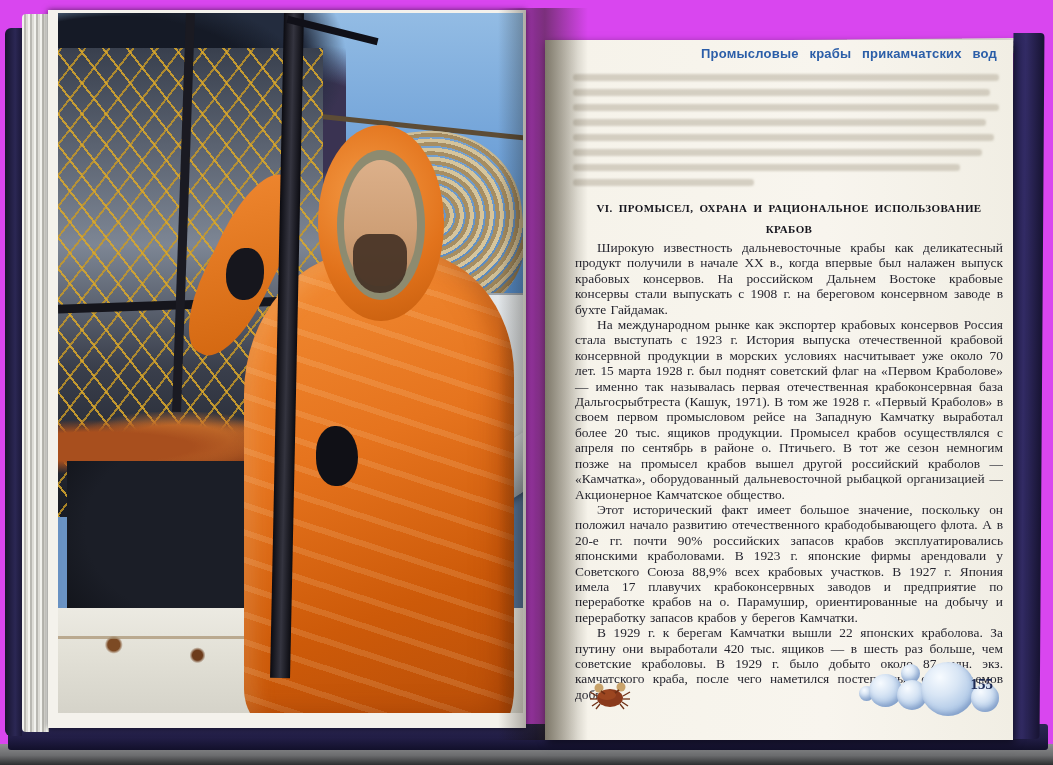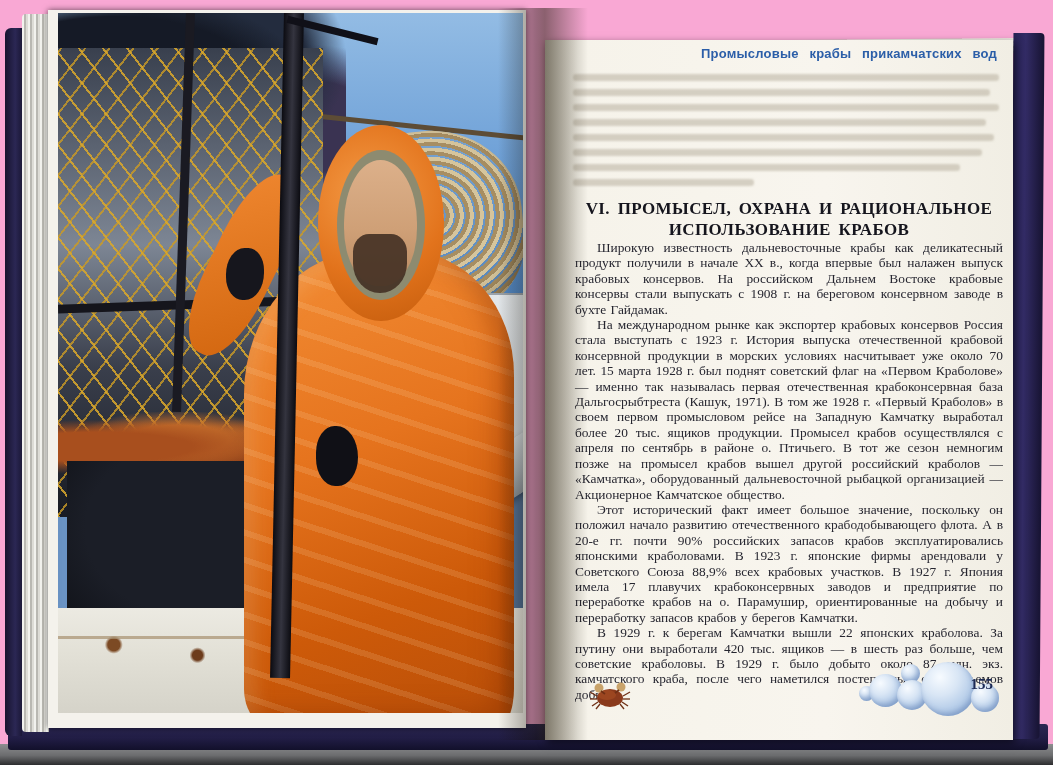--- a/index.html
+++ b/index.html
@@ -1,16 +1,16 @@
 <!DOCTYPE html>
 <html><head>
 <meta charset="utf-8">
 <style>
   html,body{margin:0;padding:0;background:#000;}
-  #stage{position:relative;width:1053px;height:765px;margin:0 auto;background:#f9a8d4;overflow:hidden;
+  #stage{position:relative;width:1053px;height:765px;margin:0 auto;background:#d946ef;overflow:hidden;
          font-family:"Liberation Serif", serif;}
 
   
   .table-surface{position:absolute;left:0;top:744px;width:1053px;height:21px;
     background:linear-gradient(180deg,#8d8e90 0%,#6b6c6e 55%,#2c2d2f 100%);}
   .bottom-cover{position:absolute;left:8px;top:724px;width:1040px;height:26px;border-radius:3px;
     background:linear-gradient(180deg,#2b2752 0%,#211d45 55%,#12102b 100%);}
   .left-cover{position:absolute;left:5px;top:28px;width:17px;height:708px;border-radius:6px 0 0 6px;
     background:linear-gradient(90deg,#17142f,#2b2754 60%,#1b1838);}
   .right-cover{position:absolute;left:1011px;top:33px;width:31px;height:706px;border-radius:0 4px 4px 0;
@@ -98,21 +98,21 @@
   
   .right-page{position:absolute;left:545px;top:40px;width:468px;height:700px;
     background:linear-gradient(90deg,#ddd7c9 0%,#f6f3ea 7%,#f8f5ee 60%,#f1eee4 100%);
     box-shadow:2px 3px 8px rgba(0,0,0,.55);}
   .running-header{position:absolute;right:16px;top:6px;
     font-family:"Liberation Sans", sans-serif;font-weight:bold;font-size:13px;letter-spacing:.2px;
     word-spacing:7px;color:#2b5ea8;}
   .ghost-block{position:absolute;left:28px;top:34px;width:430px;}
   .ghost-line{height:7px;margin-bottom:8px;background:#b9b1a0;opacity:.55;filter:blur(1.1px);border-radius:3px;}
   .text-col{position:absolute;left:30px;top:158px;width:428px;color:#262630;}
-  .chapter-title{font-weight:bold;font-size:17px;line-height:21px;text-align:center;
+  .chapter-title{font-weight:bold;font-size:11px;line-height:21px;text-align:center;
     letter-spacing:.4px;word-spacing:3px;color:#15151d;}
   .section-heading{font-weight:bold;font-size:13.6px;margin-top:8px;text-indent:22px;
     word-spacing:2px;color:#15151d;}
   .body-par{font-size:13.4px;line-height:15.4px;text-align:justify;margin:0;text-indent:22px;
     word-spacing:1px;}
   .crab-icon{position:absolute;left:42px;bottom:28px;width:46px;height:34px;}
   .bubble-cluster{position:absolute;right:6px;bottom:22px;width:148px;height:56px;}
   .bubble{position:absolute;border-radius:50%;
     background:radial-gradient(circle at 35% 28%, #f7fbff 0%, #d9e6f5 35%, #a8c3e4 75%, #8fb0d8 100%);
     box-shadow:inset -2px -3px 5px rgba(90,120,170,.45);}

